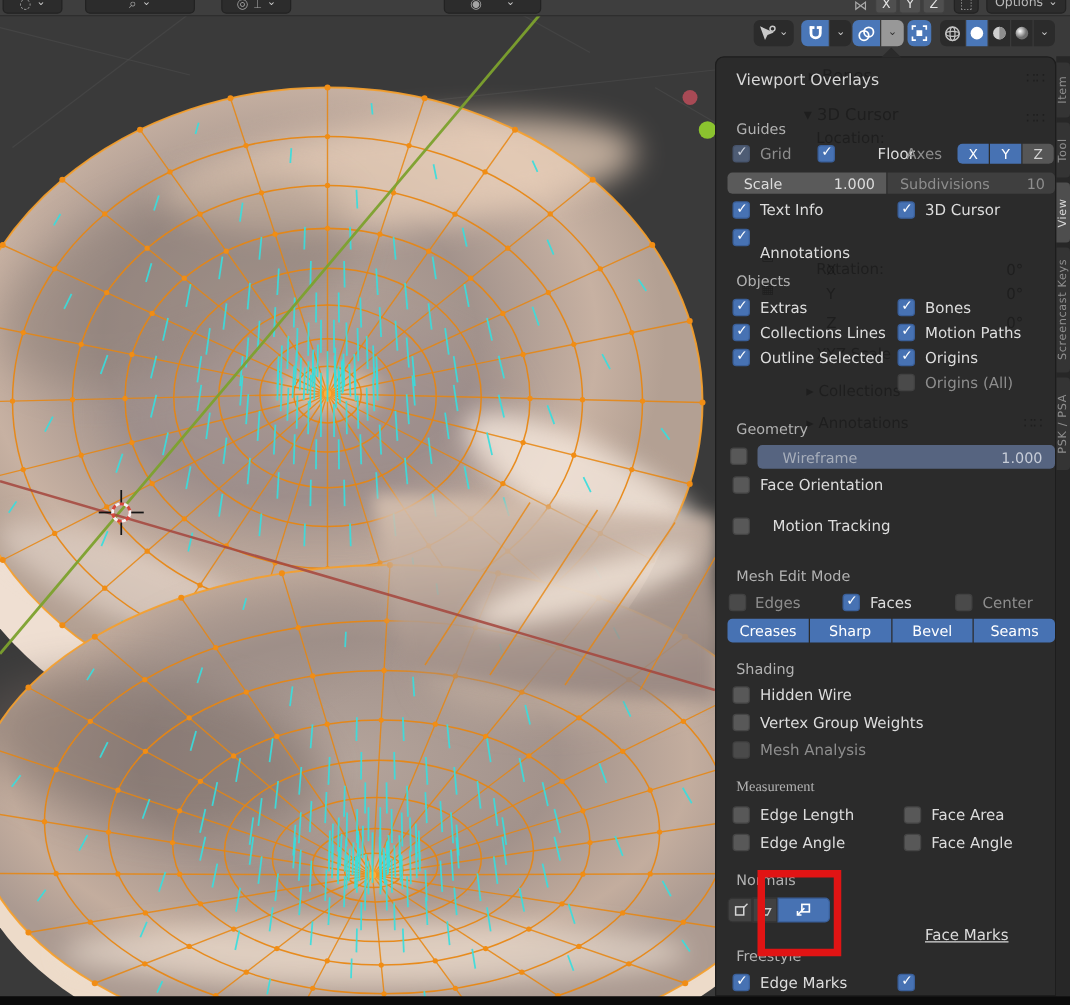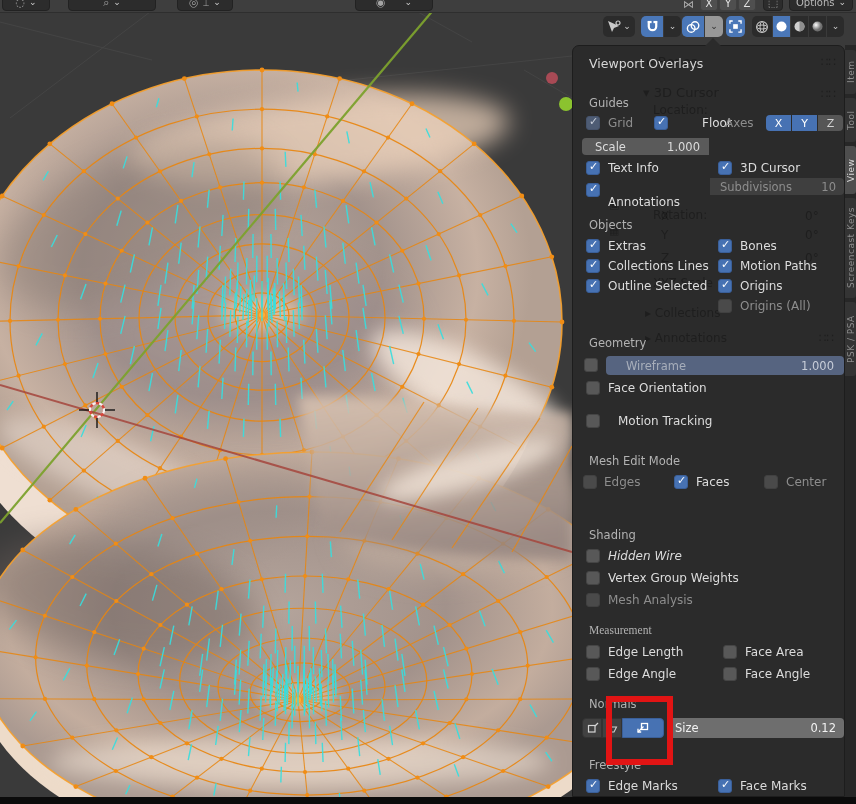--- a/index.html
+++ b/index.html
@@ -879,21 +879,21 @@
     <span class="it dim" style="left:152px;top:70px;">Axes</span>
     <div class="xyzgrp" style="left:193px;top:69px;">
       <span class="xyzb on">X</span>
       <span class="xyzb on">Y</span>
       <span class="xyzb">Z</span>
     </div>
     <div class="slider" style="left:9px;top:92px;width:127px;height:17px;background:#5a5a5a;border-radius:4px 0 0 4px;padding:0 9px 0 13px;">
       <span>Scale</span>
       <span>1.000</span>
     </div>
-    <div class="slider dim" style="left:137px;top:92px;width:134px;height:17px;background:#3f3f3f;border-radius:0 4px 4px 0;padding:0 8px 0 10px;margin-top:40px;">
+    <div class="slider dim" style="left:137px;top:92px;width:134px;height:17px;background:#3f3f3f;border-radius:0 4px 4px 0;padding:0 8px 0 10px;">
       <span>Subdivisions</span>
       <span>10</span>
     </div>
     <span class="cb on" style="left:13px;top:115px;"></span>
     <span class="it" style="left:35px;top:115px;">Text Info</span>
     <span class="cb on" style="left:145px;top:115px;"></span>
     <span class="it" style="left:167px;top:115px;">3D Cursor</span>
     <span class="cb on" style="left:13px;top:137px;"></span>
     <span class="it" style="left:35px;top:137px;margin-top:12px;">Annotations</span>
 
@@ -924,24 +924,30 @@
     <span class="cb" style="left:13px;top:368px;"></span>
     <span class="it" style="left:45px;top:368px;">Motion Tracking</span>
 
     <span class="it sec" style="left:16px;top:408px;">Mesh Edit Mode</span>
     <span class="cb dis" style="left:10px;top:429px;"></span>
     <span class="it dim" style="left:31px;top:429px;">Edges</span>
     <span class="cb on" style="left:101px;top:429px;"></span>
     <span class="it" style="left:123px;top:429px;">Faces</span>
     <span class="cb dis" style="left:191px;top:429px;"></span>
     <span class="it dim" style="left:213px;top:429px;">Center</span>
+    <div class="bgrp">
+      <span class="bbtn">Creases</span>
+      <span class="bbtn">Sharp</span>
+      <span class="bbtn">Bevel</span>
+      <span class="bbtn">Seams</span>
+    </div>
 
     <span class="it sec" style="left:16px;top:482px;">Shading</span>
     <span class="cb" style="left:13px;top:503px;"></span>
-    <span class="it" style="left:35px;top:503px;font-style:italic;">Hidden Wire</span>
+    <span class="it" style="left:35px;top:503px;">Hidden Wire</span>
     <span class="cb" style="left:13px;top:525px;"></span>
     <span class="it" style="left:35px;top:525px;">Vertex Group Weights</span>
     <span class="cb dis" style="left:13px;top:547px;"></span>
     <span class="it dim" style="left:35px;top:547px;">Mesh Analysis</span>
 
     <span class="it sec" style="left:16px;top:577px;font-family:Liberation Serif, serif;">Measurement</span>
     <span class="cb" style="left:13px;top:599px;"></span>
     <span class="it" style="left:35px;top:599px;">Edge Length</span>
     <span class="cb" style="left:150px;top:599px;"></span>
     <span class="it" style="left:172px;top:599px;text-align:center;">Face Area</span>
@@ -962,31 +968,27 @@
           <path d="M2,10 L4.5,5 H10.5 L8,10 Z" fill="none" stroke="#cfcfcf" stroke-width="1.1"></path>
         </svg>
     </div>
     <div class="nbtn blue" style="left:49px;width:42px;border-radius:0 4px 4px 0;">
       <svg width="14" height="14" viewBox="0 0 14 14">
           <rect x="5.5" y="2.5" width="6" height="6" fill="none" stroke="#fff" stroke-width="1.3"></rect>
           <polyline points="7.5,5.5 2,11" fill="none" stroke="#fff" stroke-width="1.3"></polyline>
           <polyline points="2,7.8 2,11 5.2,11" fill="none" stroke="#fff" stroke-width="1.3"></polyline>
         </svg>
     </div>
-    <div class="slider" style="left:94px;top:672px;width:177px;height:20px;background:#6e6e6e;border-radius:4px;padding:0 8px;color:#f2f2f2;">
-      <span>Size</span>
-      <span>0.12</span>
-    </div>
     <div class="hl" style="border-color: rgb(225, 20, 20);"></div>
 
     <span class="it sec" style="left:16px;top:712px;">Freestyle</span>
     <span class="cb on" style="left:13px;top:733px;"></span>
     <span class="it" style="left:35px;top:733px;">Edge Marks</span>
     <span class="cb on" style="left:145px;top:733px;"></span>
-    <span class="it" style="left:167px;top:733px;">Face Marks</span>
+    <span class="it" style="left:167px;top:695px;text-decoration:underline;">Face Marks</span>
   </div>
 
   <div class="abs tabs">
     <div class="vtab" style="top:5px;height:44px;">Item</div>
     <div class="vtab" style="top:53px;height:44px;">Tool</div>
     <div class="vtab active" style="top:101px;height:48px;">View</div>
     <div class="vtab" style="top:153px;height:100px;">Screencast Keys</div>
     <div class="vtab" style="top:257px;height:74px;">PSK / PSA</div>
   </div>
 

